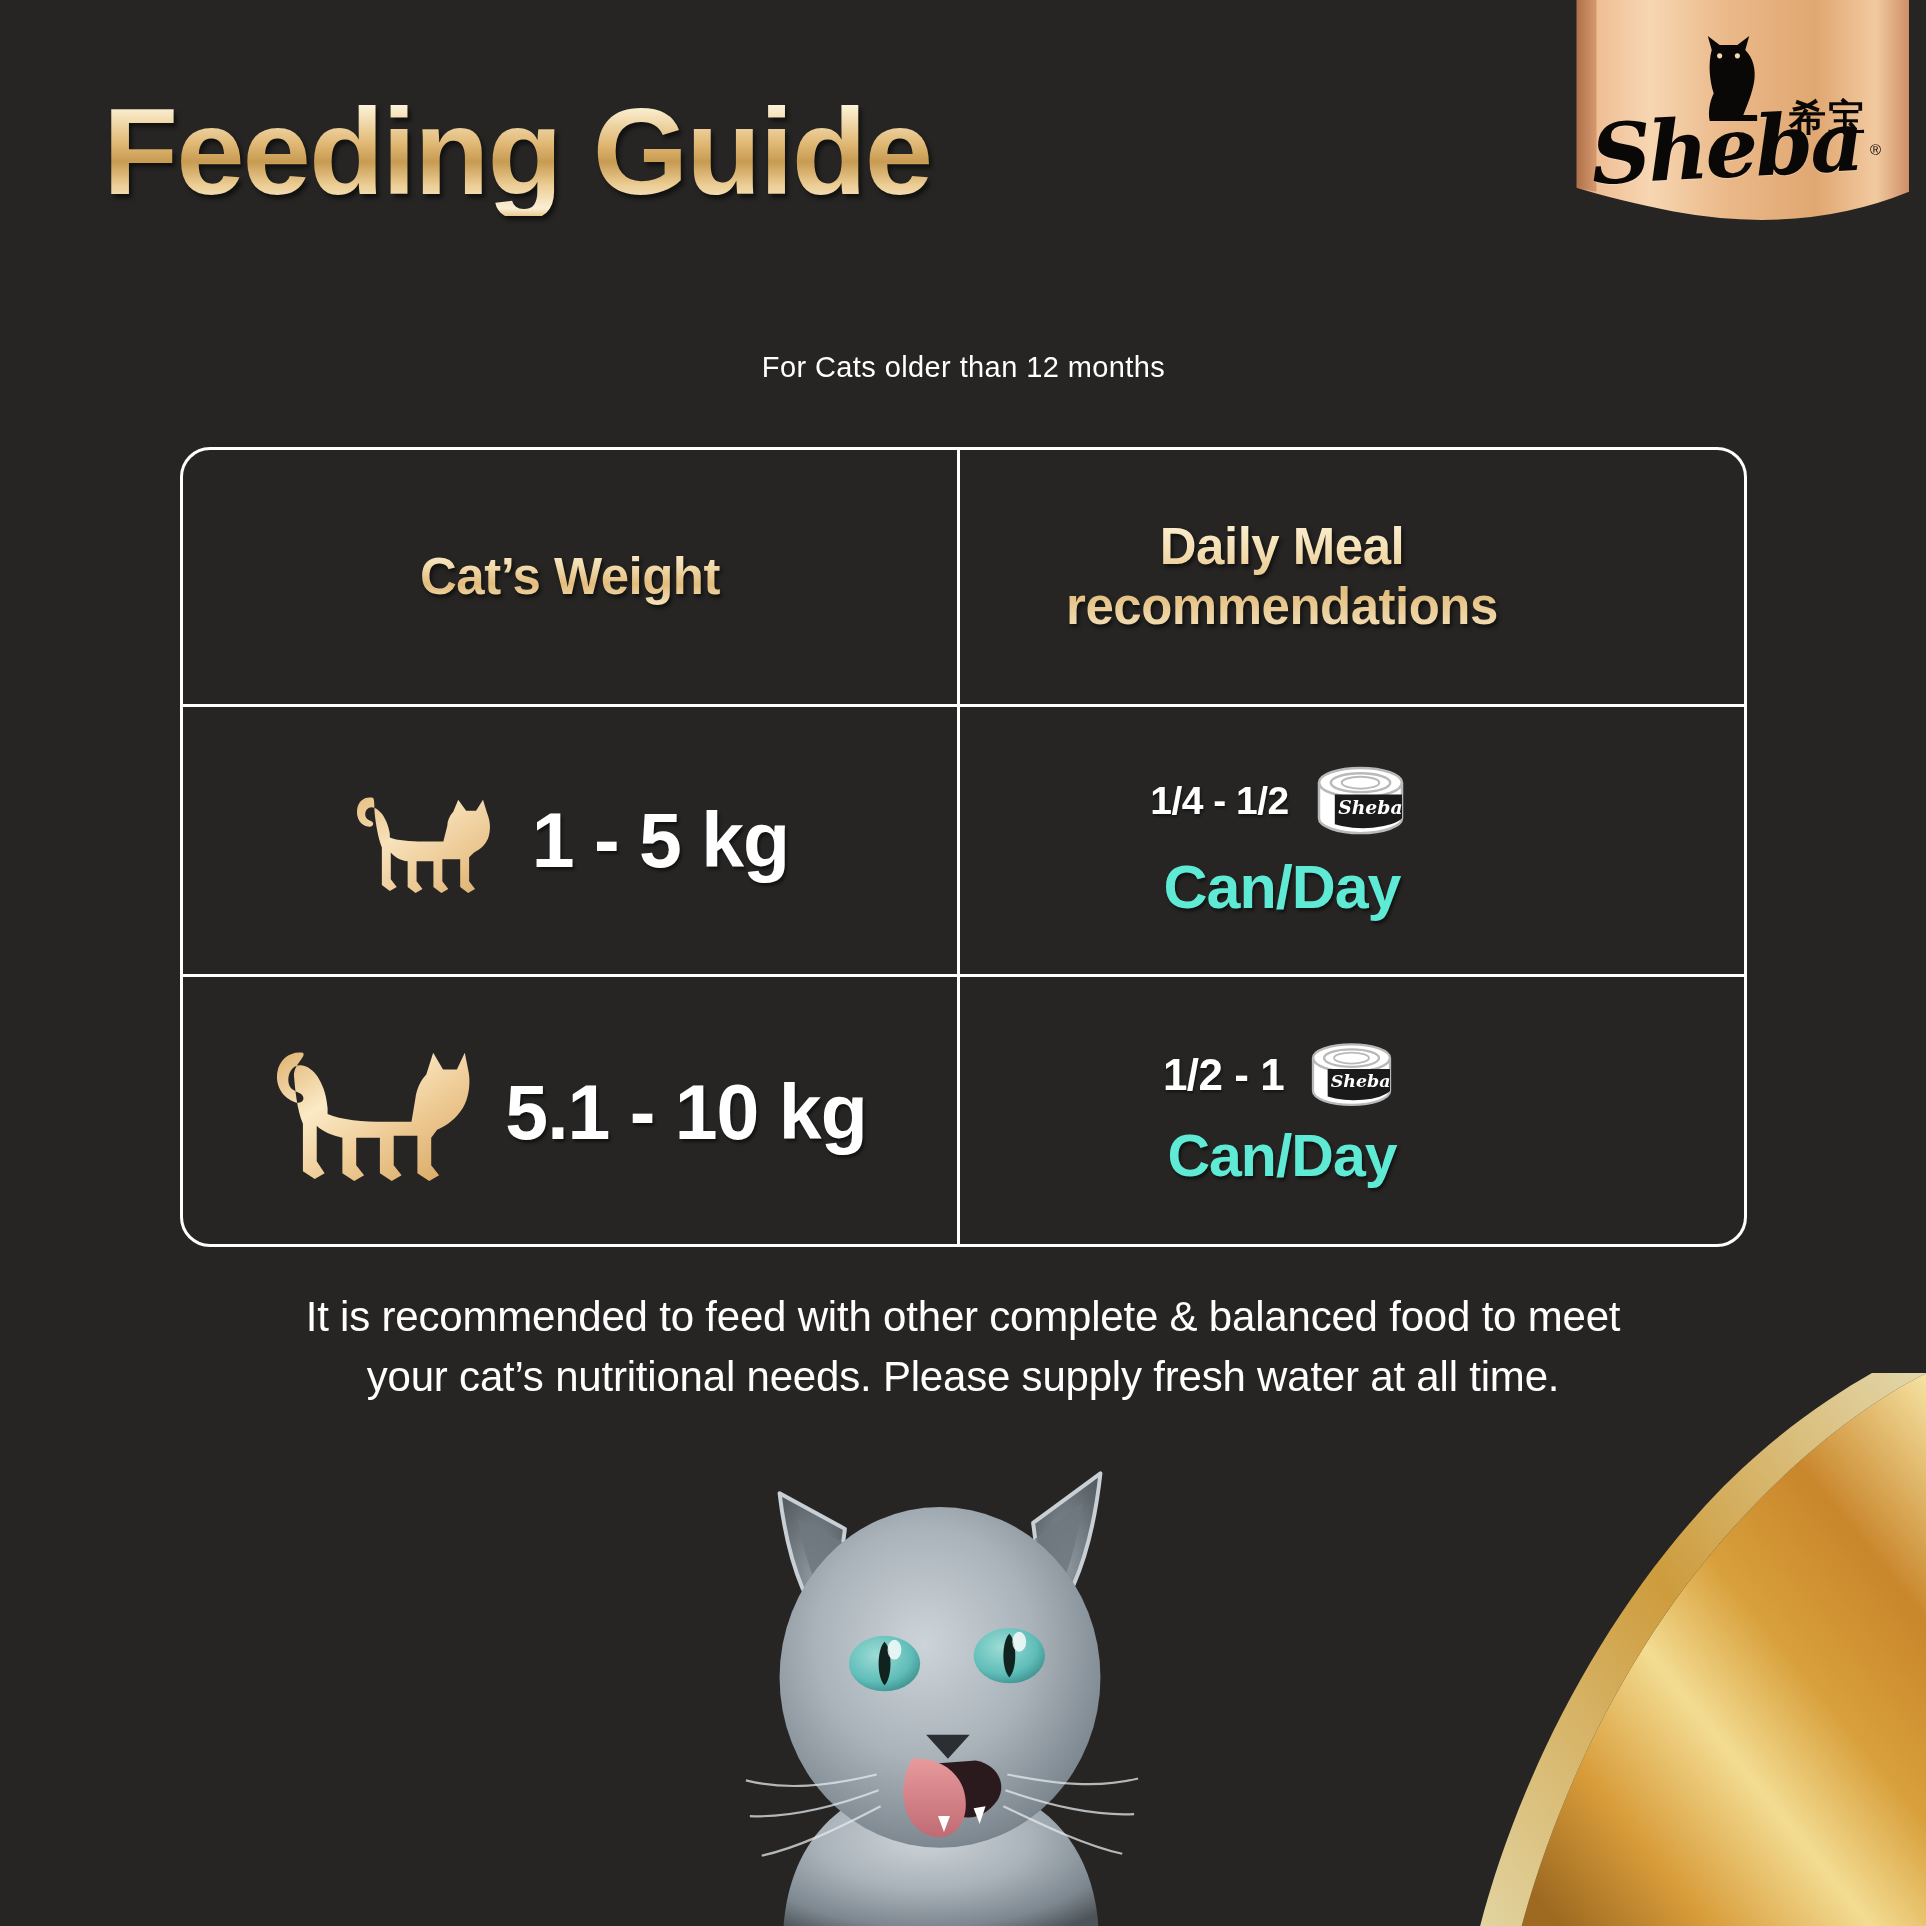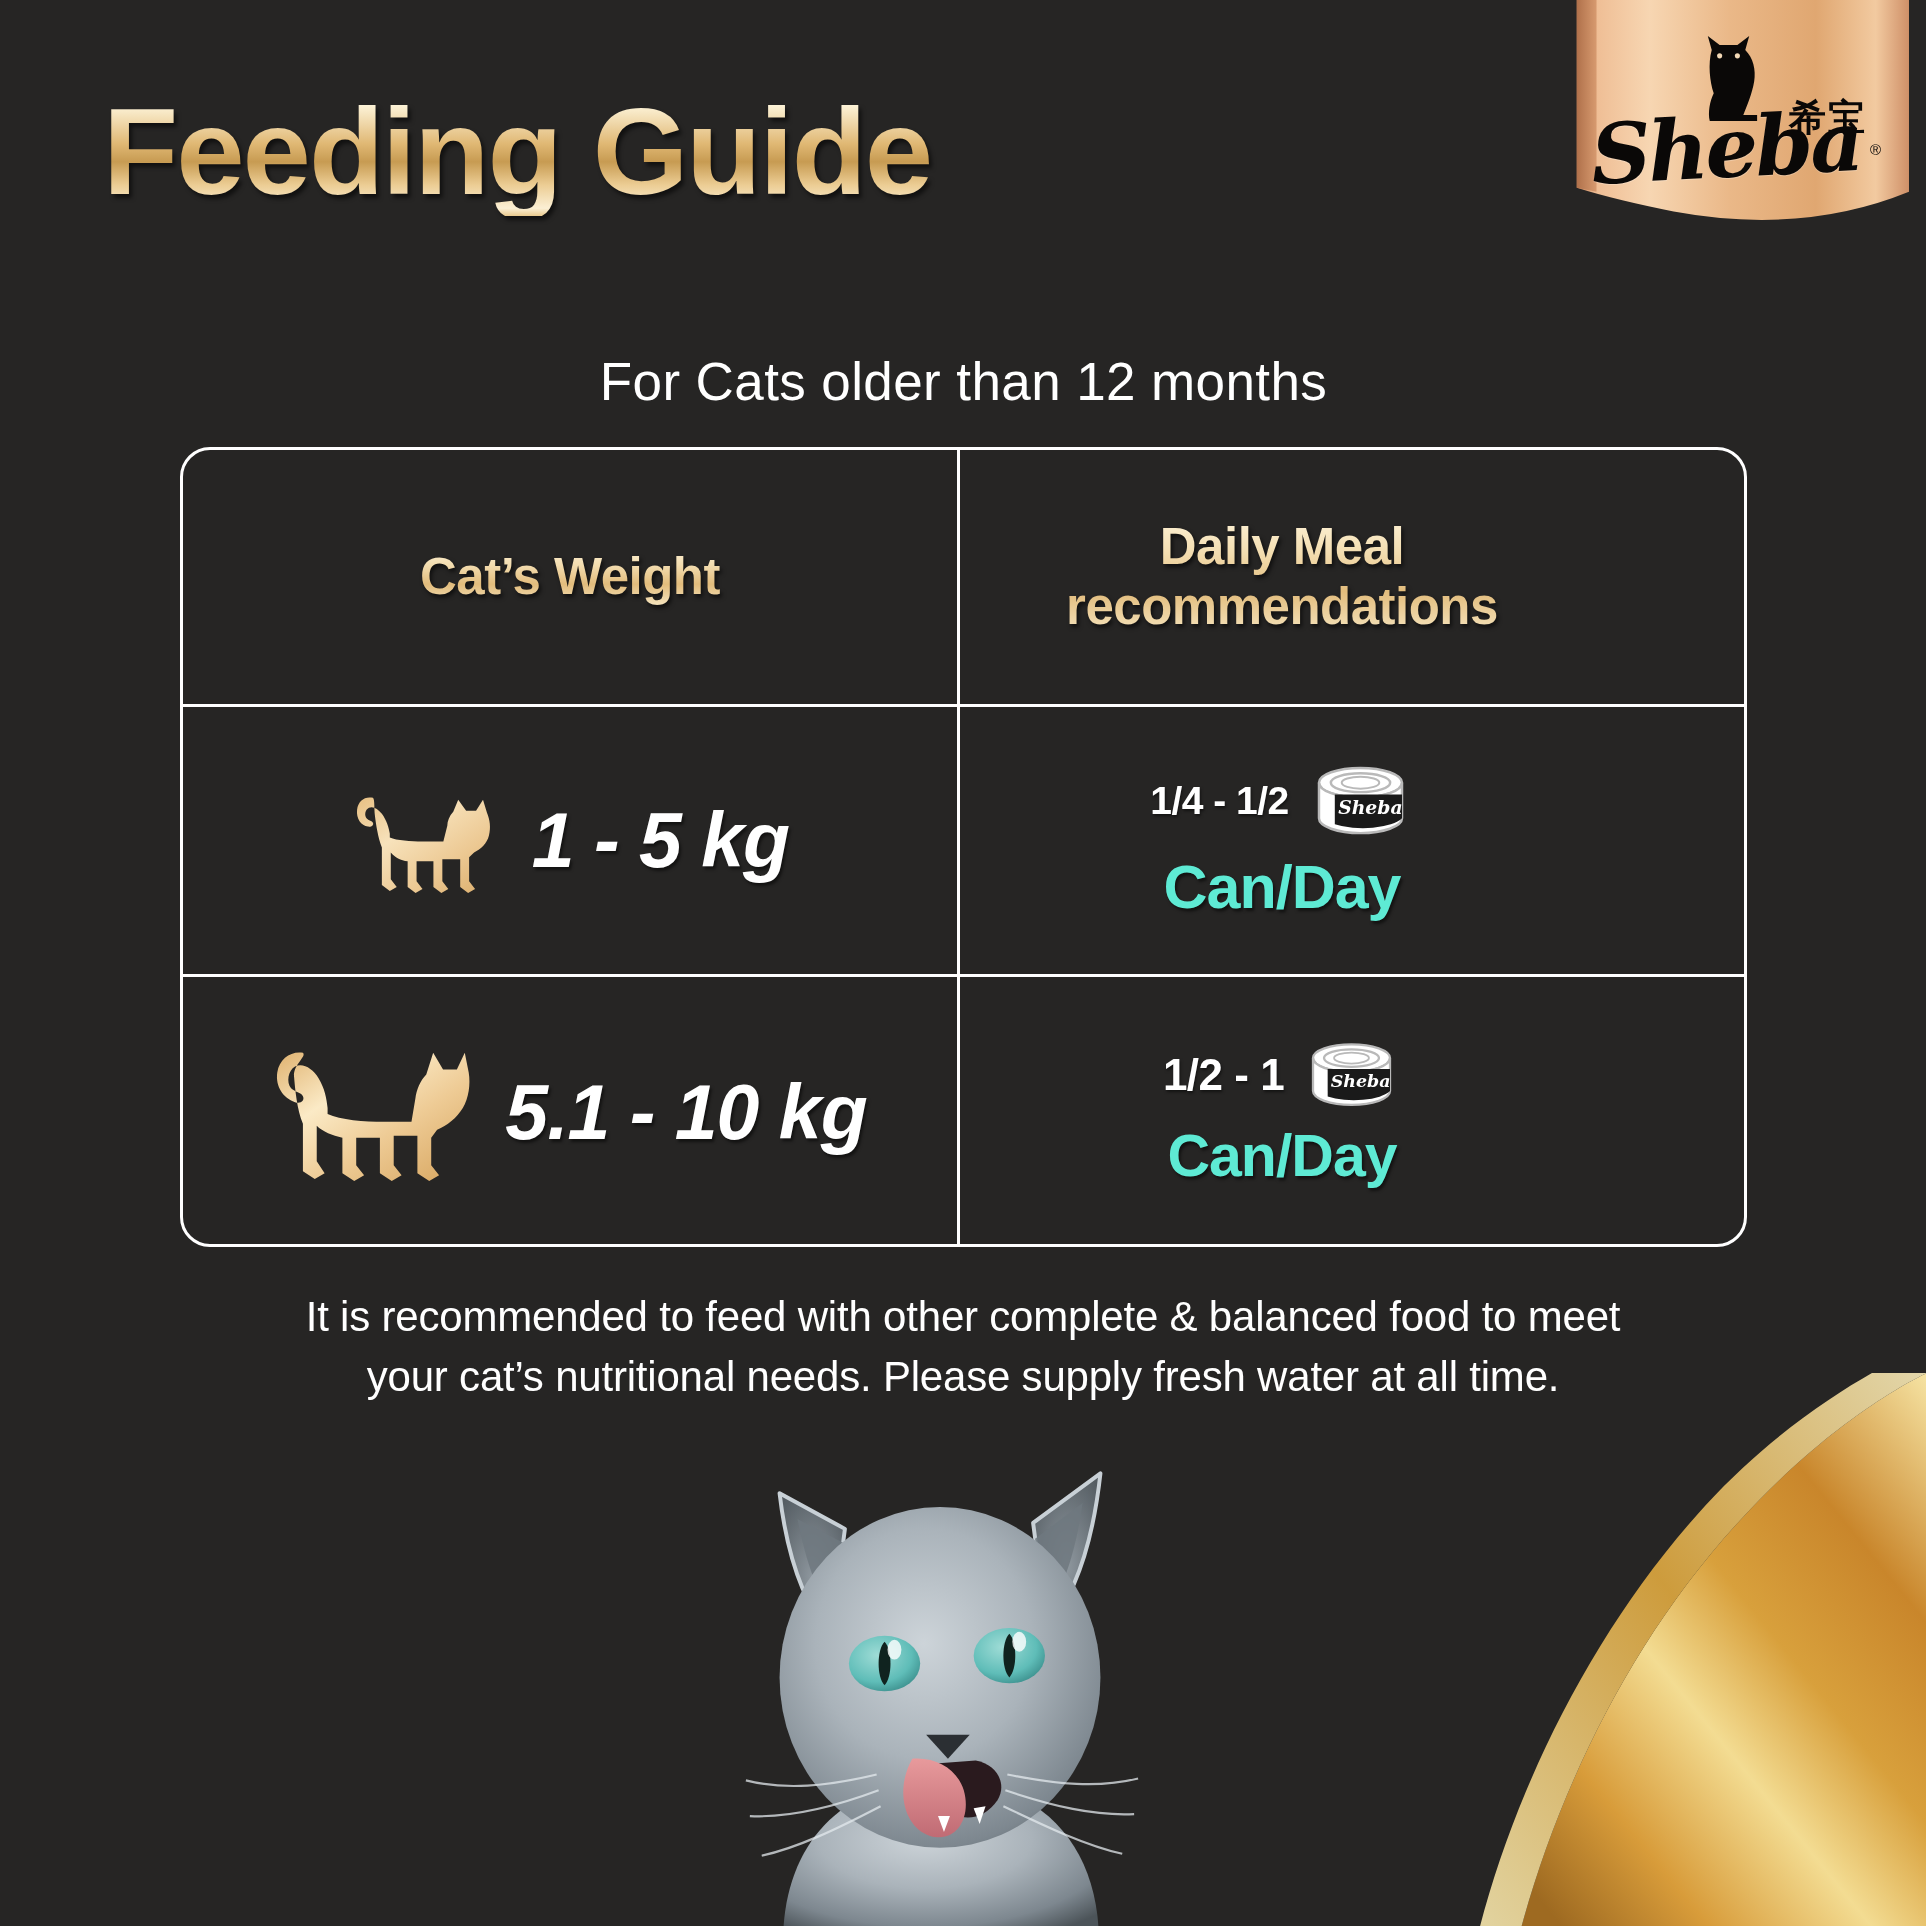--- a/index.html
+++ b/index.html
@@ -93,21 +93,21 @@
   }
 
   
   #subtitle {
     position: absolute;
     left: 0;
     right: 0;
     top: 351px;
     text-align: center;
     color: #ffffff;
-    font-size: 53px;
+    font-size: 29px;
     font-weight: 400;
     letter-spacing: 0.4px;
   }
 
   
   #table {
     position: absolute;
     left: 180px;
     top: 447px;
     width: 1567px;
@@ -164,21 +164,20 @@
     -webkit-text-fill-color: transparent;
     filter: drop-shadow(2px 3px 2px rgba(0,0,0,.6));
   }
 
   .weight-cell { gap: 34px; }
   .weight-value {
     color: #ffffff;
     font-weight: 700;
     letter-spacing: -1px;
     text-shadow: 2px 3px 3px rgba(0,0,0,.5);
-    font-style: italic;
   }
   .w-small { font-size: 77px; }
   .w-large { font-size: 77px; }
 
   .meal-cell { flex-direction: column; }
   .meal-top {
     display: flex;
     align-items: center;
     justify-content: center;
     gap: 18px;

